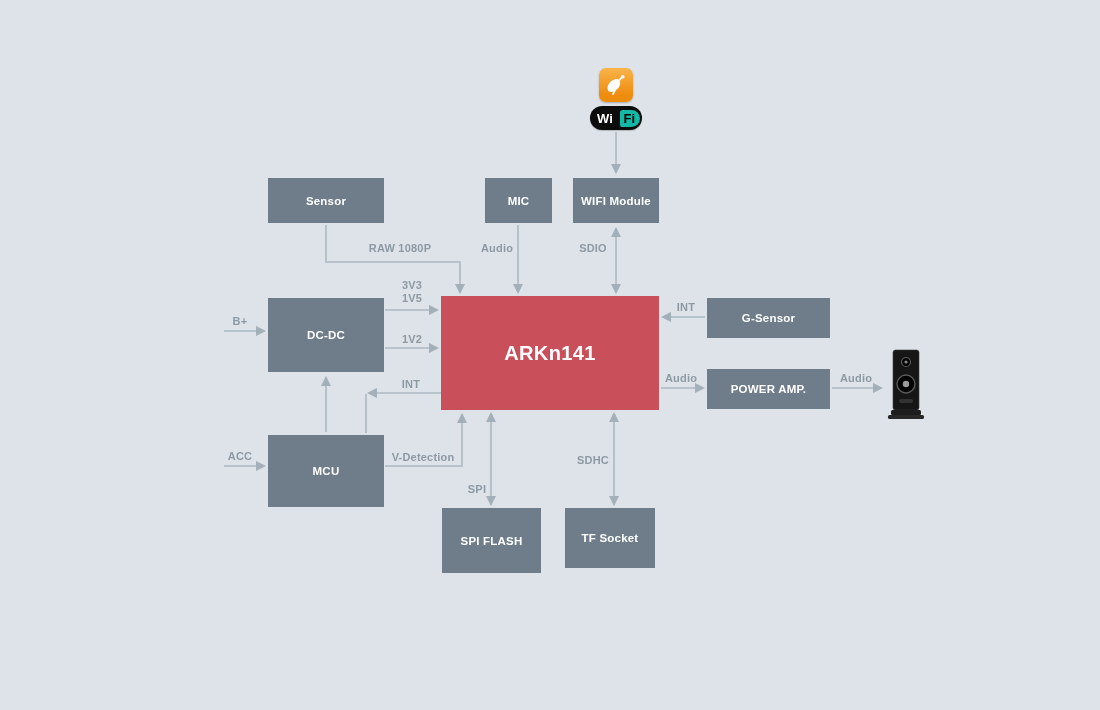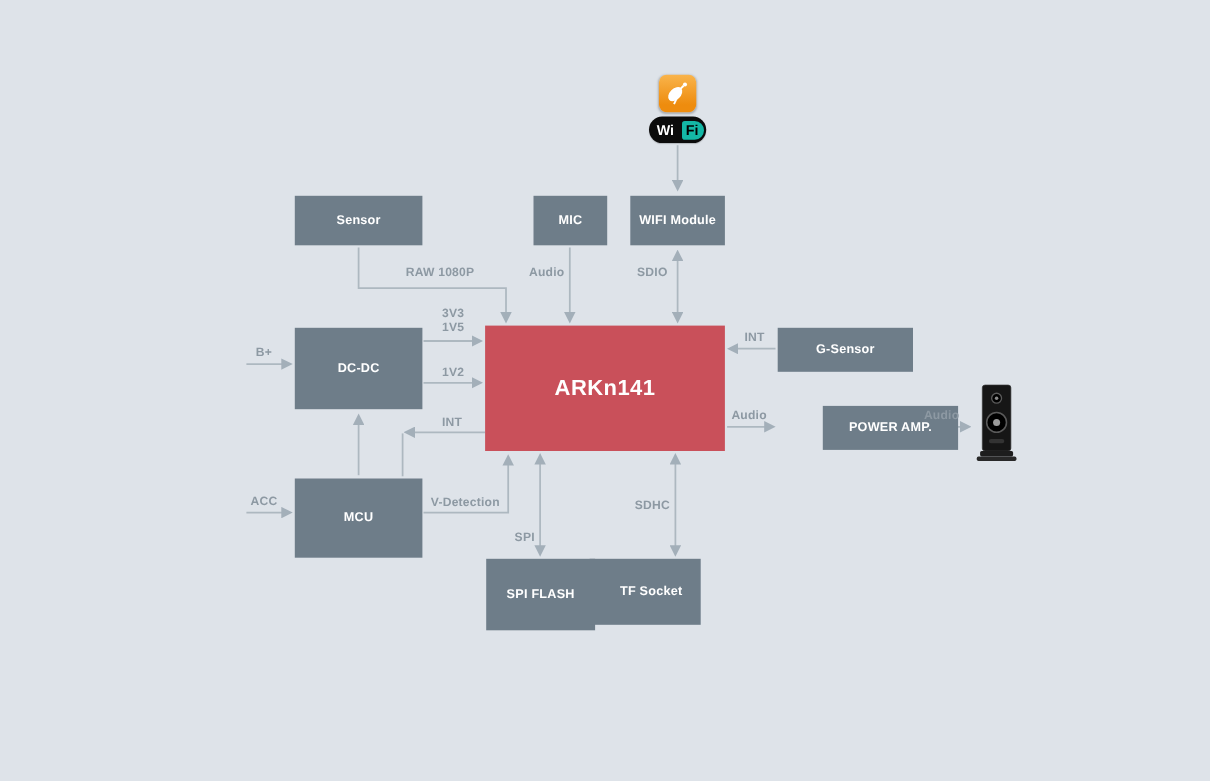--- a/index.html
+++ b/index.html
@@ -149,27 +149,27 @@
   </div>
   <div class="box" style="left:268px; top:298px; width:116px; height:74px;">
     <span>DC-DC</span>
   </div>
   <div class="chip" style="left:441px; top:296px; width:218px; height:114px;">
     <span>ARKn141</span>
   </div>
   <div class="box" style="left:707px; top:298px; width:123px; height:40px;">
     <span>G-Sensor</span>
   </div>
-  <div class="box" style="left:707px; top:369px; width:123px; height:40px;margin-left:41px;">
+  <div class="box" style="left:707px; top:369px; width:123px; height:40px;">
     <span>POWER AMP.</span>
   </div>
   <div class="box" style="left:442px; top:508px; width:99px; height:65px;">
     <span>SPI FLASH</span>
   </div>
-  <div class="box" style="left:536px; top:508px; width:90px; height:60px;padding-left:11px;">
+  <div class="box" style="left:565px; top:508px; width:90px; height:60px;">
     <span>TF Socket</span>
   </div>
 
   <div class="sig" style="left:390px; top:248px;padding-left:20px;">RAW 1080P</div>
   <div class="sig" style="left:497px; top:248px;">Audio</div>
   <div class="sig" style="left:593px; top:248px;">SDIO</div>
   <div class="sig two" style="left:412px; top:292px;">
     <div>3V3</div>
     <div>1V5</div>
   </div>

